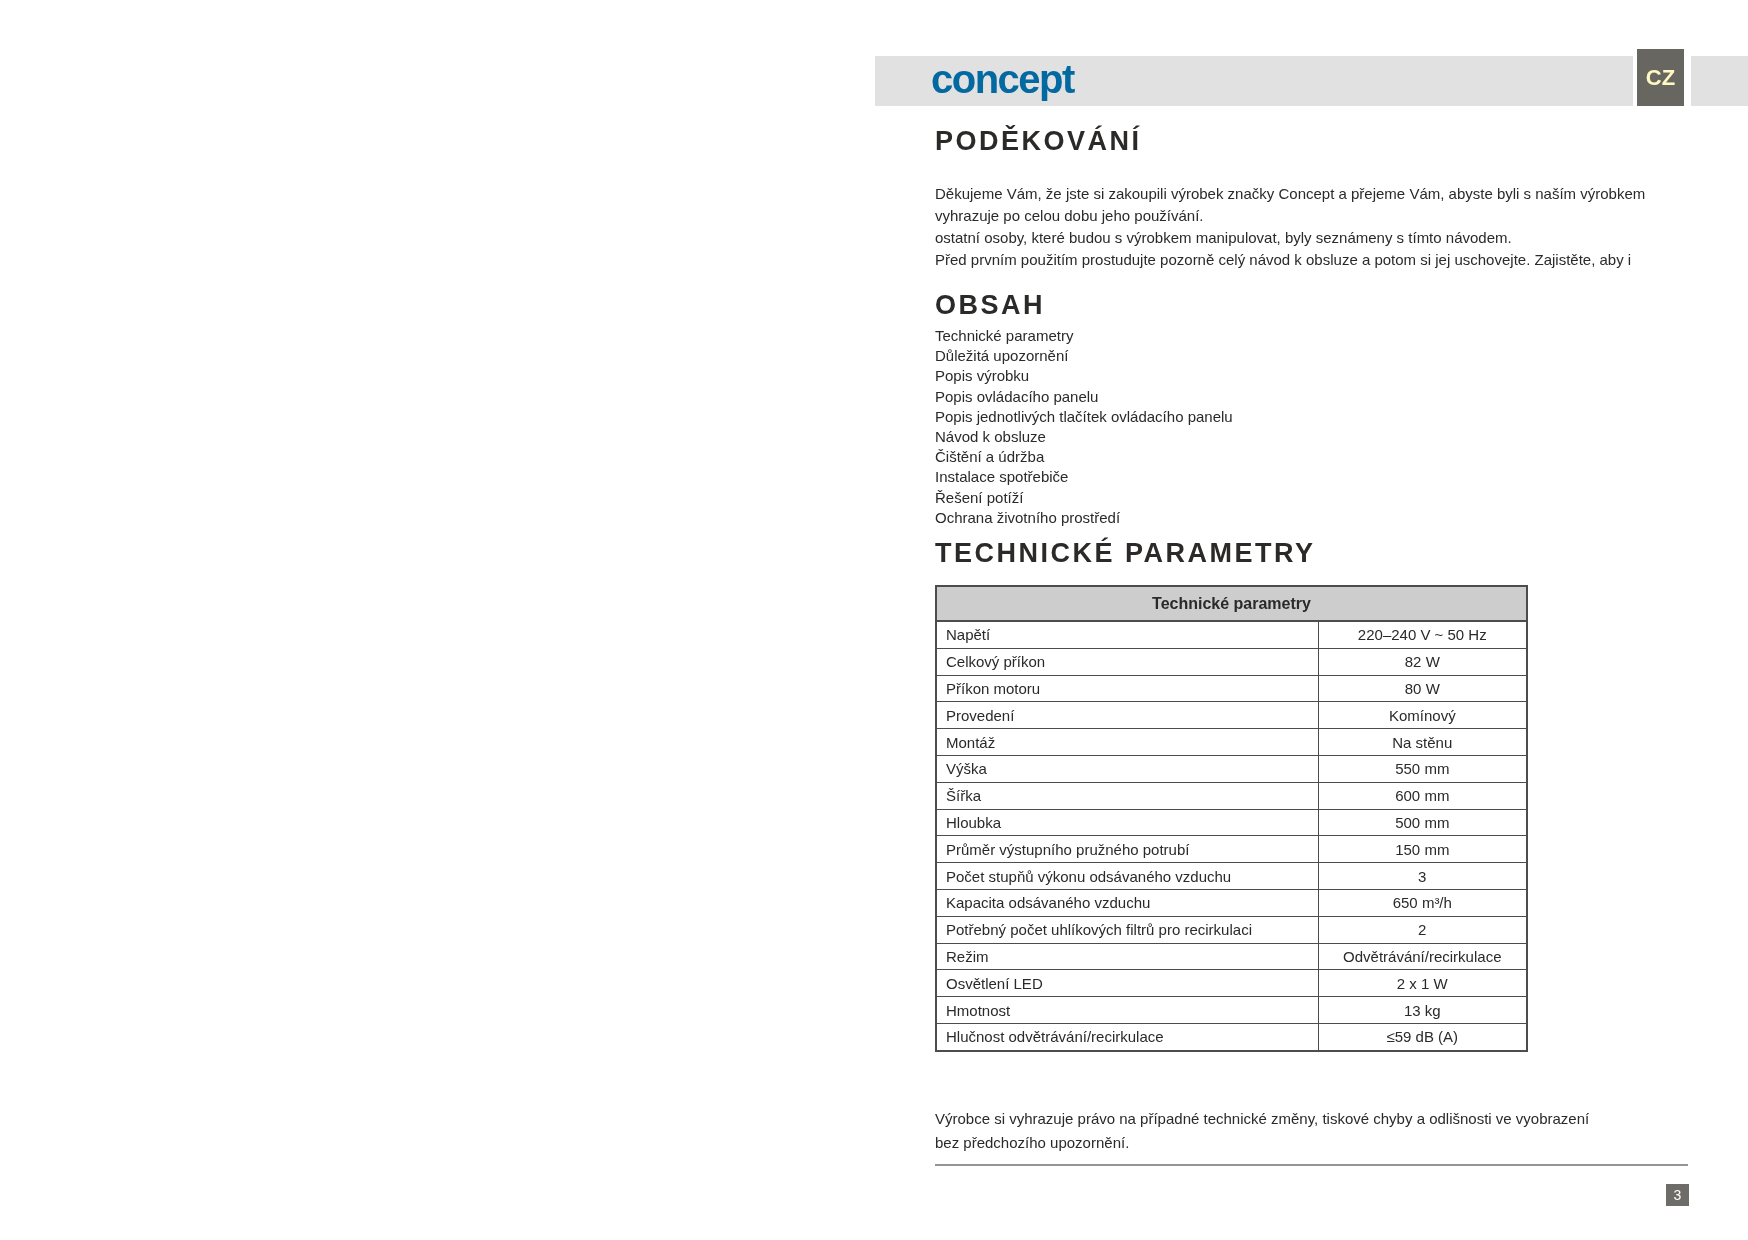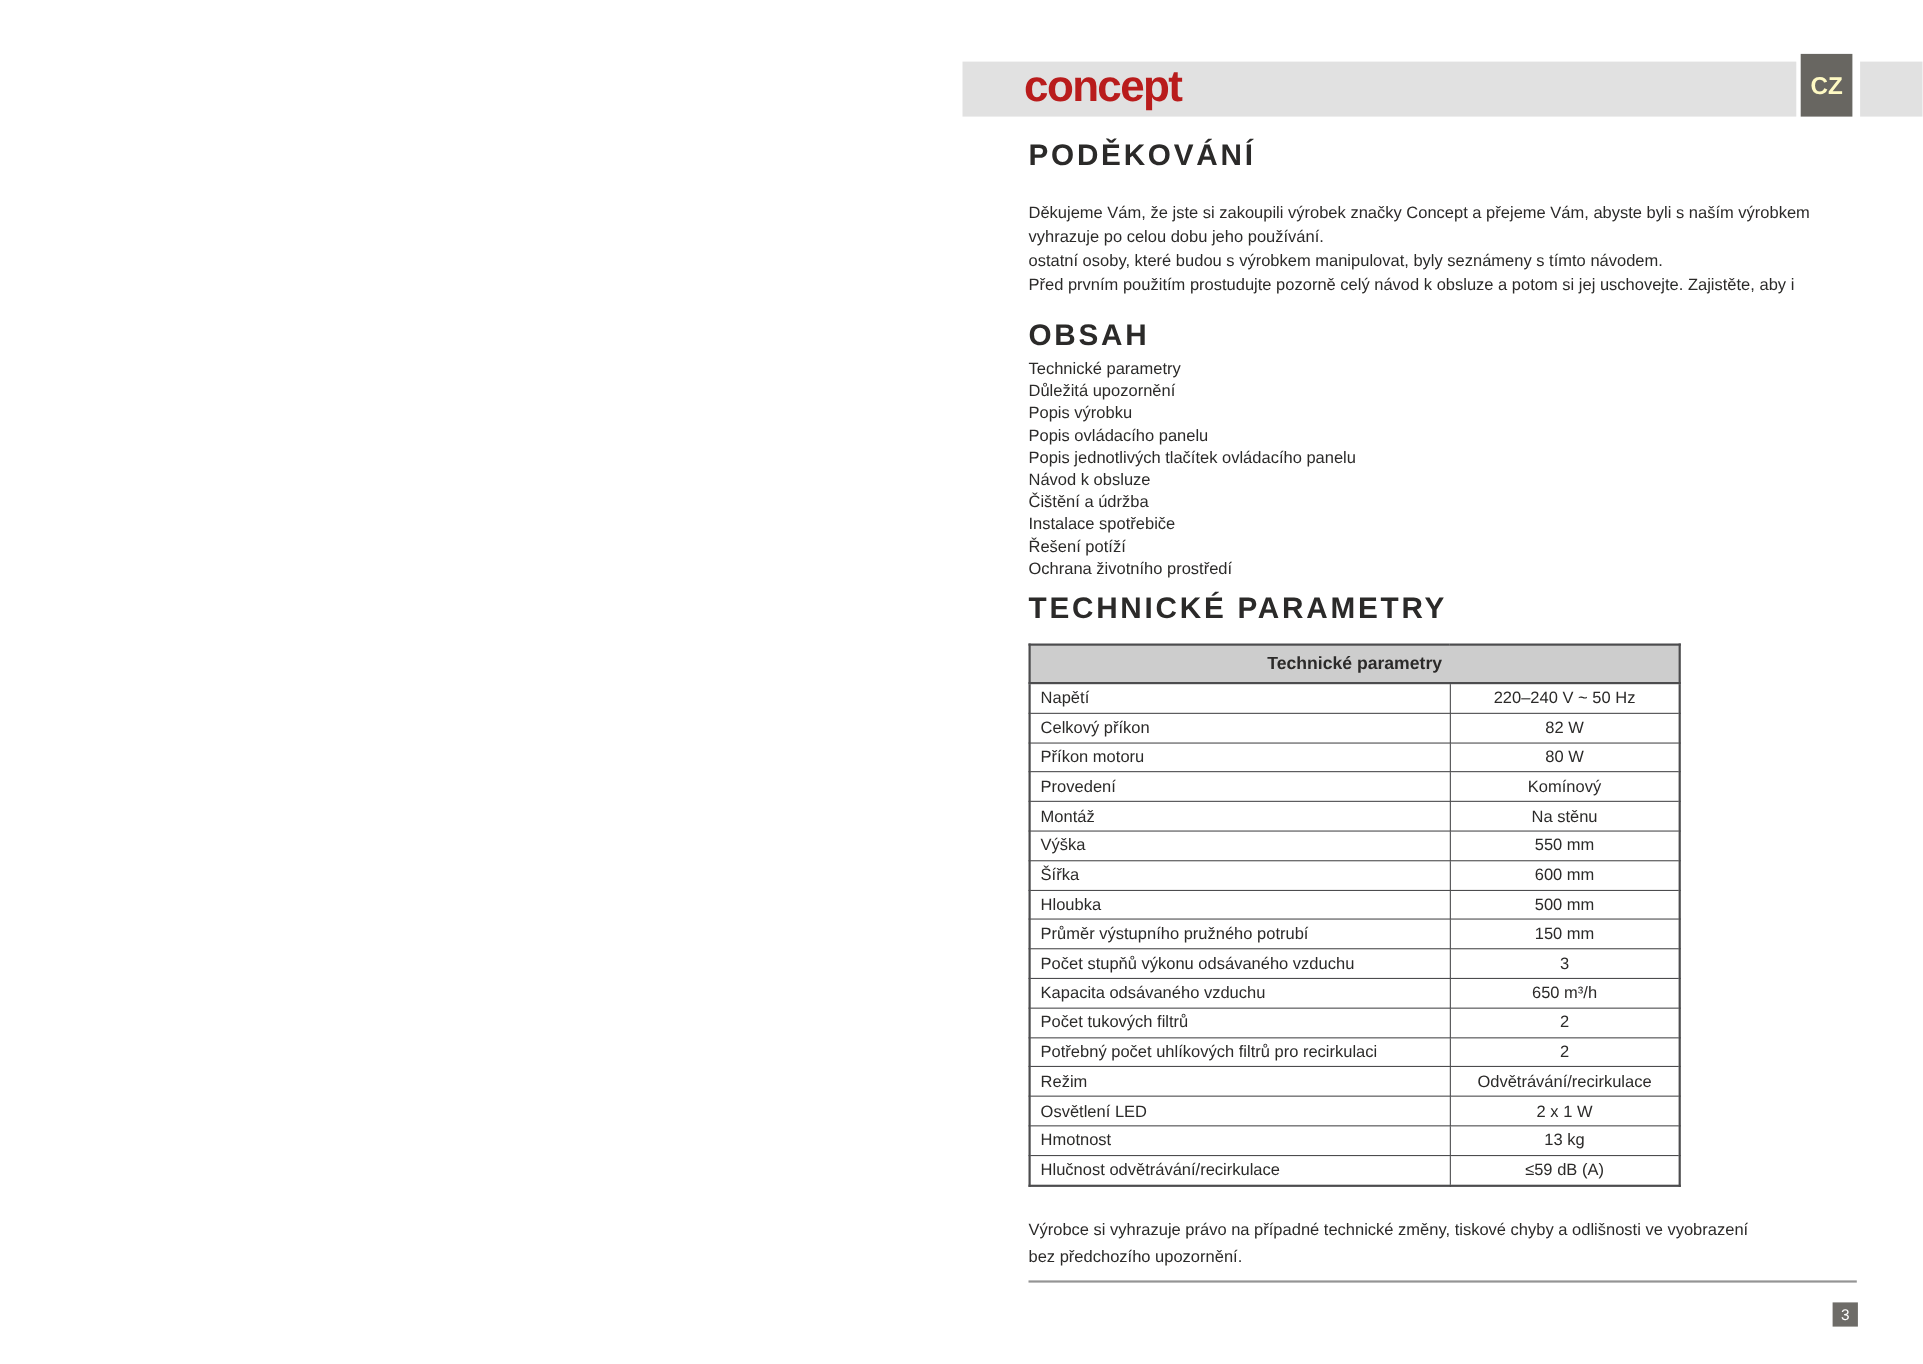--- a/index.html
+++ b/index.html
@@ -7,21 +7,21 @@
     position:relative; width:1748px; height:1240px; background:#ffffff;
     font-family:"Liberation Sans", sans-serif; color:#2b2a29; overflow:hidden;
   }
   
   .header-bar {
     position:absolute; left:875px; top:56px; width:758px; height:50px;
     background:#e1e1e1;
   }
   .brand-logo {
     position:absolute; left:56px; top:50%; transform:translateY(-54%);
-    font-size:40px; font-weight:bold; letter-spacing:-1.5px; color:#b91c1c;
+    font-size:40px; font-weight:bold; letter-spacing:-1.5px; color:#0369a1;
   }
   .cz-badge {
     position:absolute; left:1637px; top:49px; width:47px; height:57px;
     background:#686661; color:#fef9c3; font-size:22px; font-weight:bold;
     display:flex; align-items:center; justify-content:center;
   }
   .header-strip {
     position:absolute; left:1691px; top:56px; width:57px; height:50px;
     background:#e1e1e1;
   }
@@ -172,24 +172,20 @@
         <tr>
           <td class="lbl">Počet stupňů výkonu odsávaného vzduchu</td>
           <td class="val">3</td>
         </tr>
 
         <tr>
           <td class="lbl">Kapacita odsávaného vzduchu</td>
           <td class="val">650 m³/h</td>
         </tr>
 
-        <tr>
-          <td class="lbl">Počet tukových filtrů</td>
-          <td class="val">2</td>
-        </tr>
 
         <tr>
           <td class="lbl">Potřebný počet uhlíkových filtrů pro recirkulaci</td>
           <td class="val">2</td>
         </tr>
 
         <tr>
           <td class="lbl">Režim</td>
           <td class="val">Odvětrávání/recirkulace</td>
         </tr>

